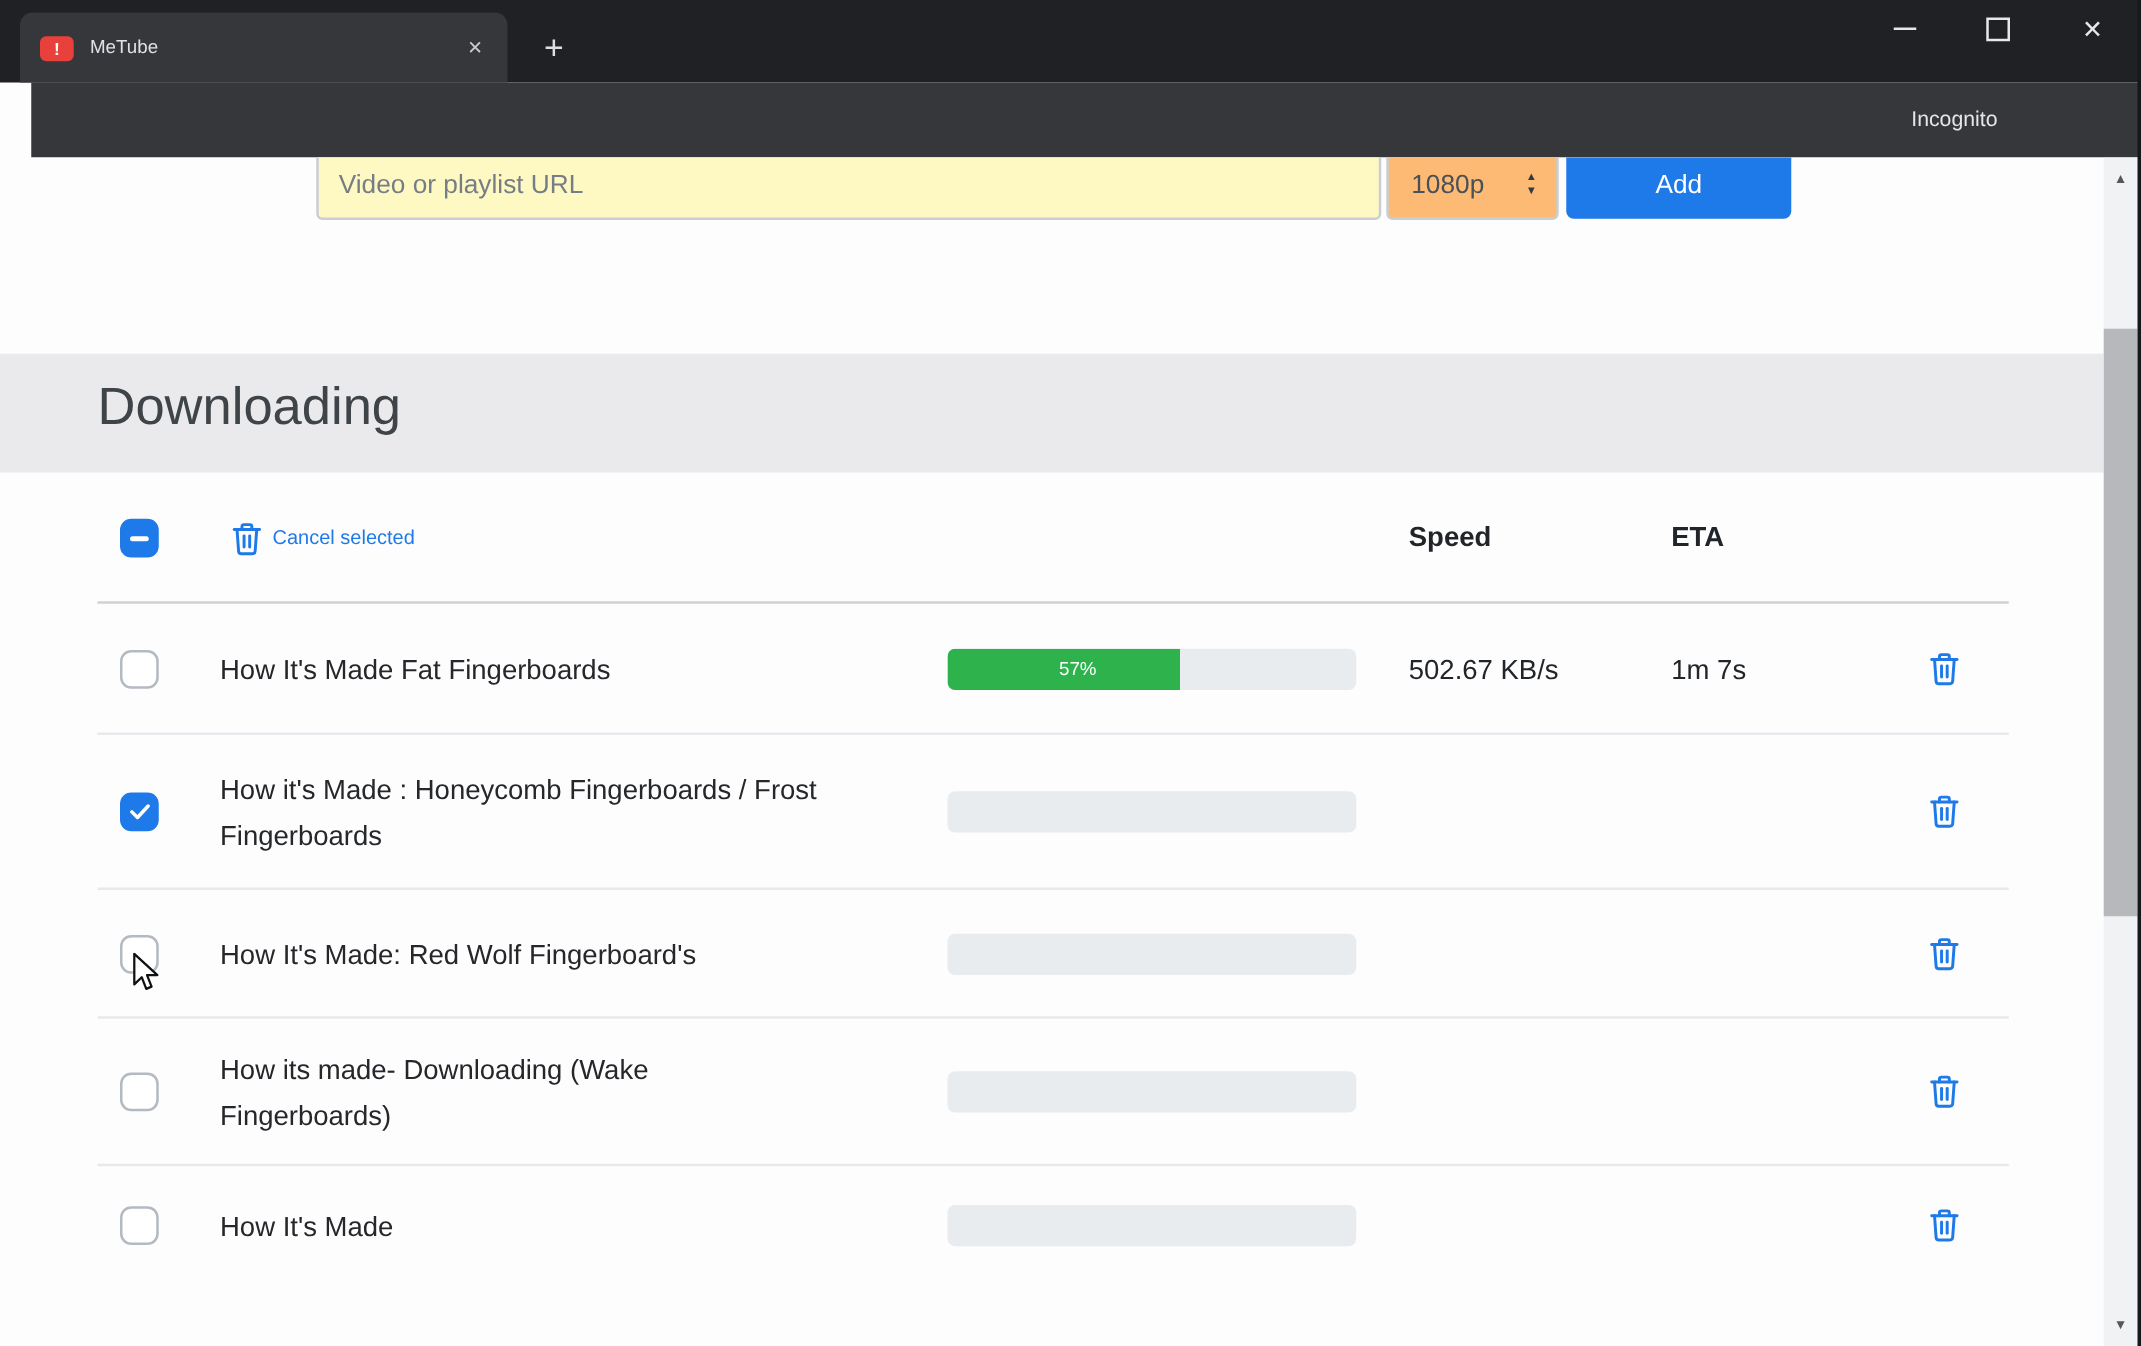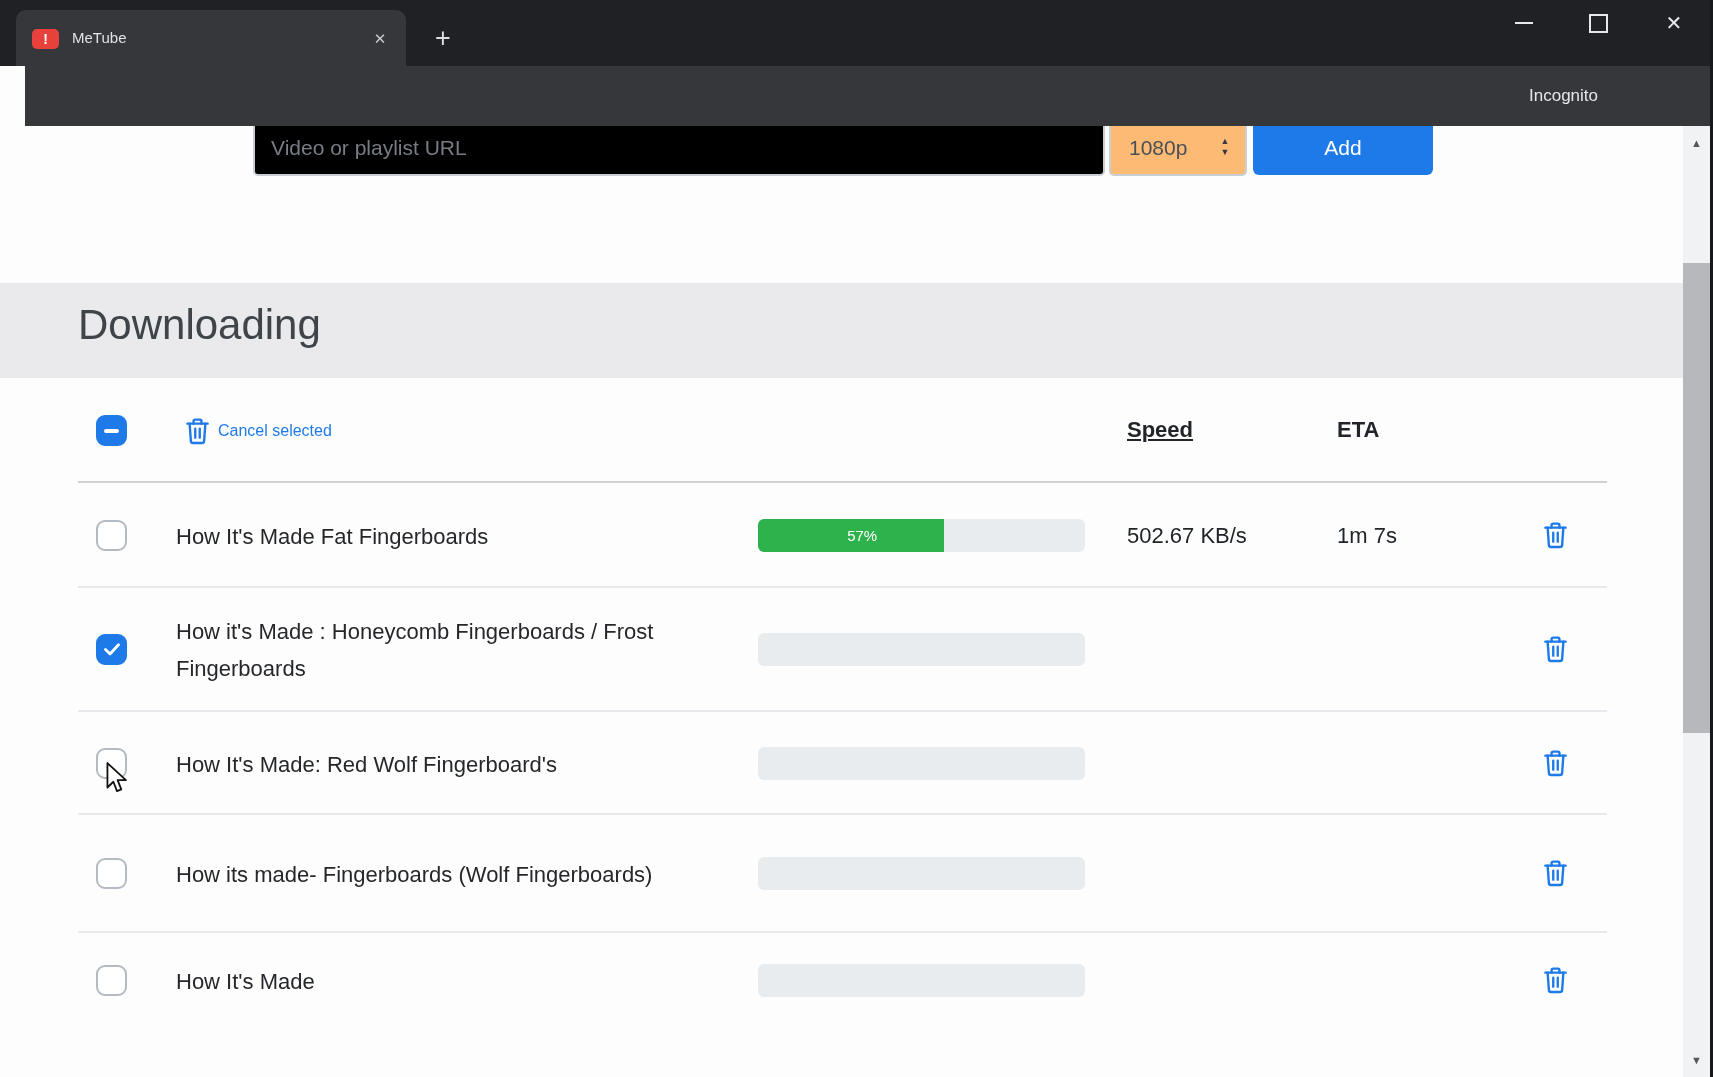--- a/index.html
+++ b/index.html
@@ -34,21 +34,21 @@
   .urltext .dim{color:#8b9097;}
   .lines-icon{left:1390px;top:88px;width:24px;height:20px;}
   .lines-icon i{display:block;height:3px;background:#dfe2e6;border-radius:2px;margin-bottom:4px;}
   .star{left:1440px;top:80px;width:32px;height:32px;line-height:32px;text-align:center;font-size:24px;color:#dfe2e6;}
   .incog-label{left:1504px;top:0;height:60px;line-height:60px;font-size:17px;color:#e4e6e9;}
   .avatar{left:1611px;top:79px;width:36px;height:36px;border-radius:50%;background:#e8eaed;}
   .dots{left:1670px;top:80px;width:28px;height:32px;line-height:32px;text-align:center;font-size:20px;font-weight:bold;color:#dfe2e6;}
 
   
   .page{left:0;top:126px;width:1713px;height:951px;background:#fdfdfe;overflow:hidden;}
-  .url-input{left:253px;top:-6px;width:852px;height:56px;background:#000000;border:2px solid #c9ced4;
+  .url-input{left:253px;top:-6px;width:852px;height:56px;background:#fef9c3;border:2px solid #c9ced4;
     border-radius:5px;box-sizing:border-box;font-size:21px;color:#767d85;padding:0 16px;outline:none;
     font-family:"Liberation Sans","DejaVu Sans",sans-serif;}
   .url-input::placeholder{color:#767d85;opacity:1;}
   .quality{left:1109px;top:-6px;width:138px;height:56px;background:#fdba74;border:2px solid #c9ced4;
     border-radius:5px;box-sizing:border-box;}
   .quality .val{left:18px;top:0;height:52px;line-height:52px;font-size:21px;color:#495057;}
   .quality .arrows{right:14px;top:14px;width:12px;color:#343a40;font-size:9px;line-height:11px;text-align:center;}
   .add-btn{left:1253px;top:-6px;width:180px;height:55px;background:#1e7ae8;border:none;border-radius:6px;
     color:#fff;font-size:21px;text-align:center;line-height:55px;font-family:inherit;padding:0;}
 
@@ -60,21 +60,21 @@
   .checkbox{width:31px;height:31px;box-sizing:border-box;border:2px solid #b3bac1;border-radius:9px;background:#fff;}
   .checkbox.filled{background:#1e7ae8;border-color:#1e7ae8;}
   .checkbox .glyph{display:none;}
   .checkbox.filled .glyph{display:flex;width:100%;height:100%;align-items:center;justify-content:center;}
   .minusbar{width:15px;height:4px;background:#fff;border-radius:2px;}
   .sel-check{left:96px;top:37px;}
   .trash{width:27px;height:31px;}
   .sel-trash{left:184px;top:38px;}
   .cancel-link{left:218px;top:0;height:105px;line-height:105px;font-size:16px;color:#1e7ae8;}
   .col-head{top:0;height:103px;line-height:103px;font-size:22px;font-weight:bold;color:#212529;}
-  .ch-speed{left:1127px;text-decoration:underline;} .ch-eta{left:1337px;}
+  .ch-speed{left:1127px;} .ch-eta{left:1337px;}
 
   .rows{left:0;top:357px;width:1713px;}
   .drow{position:relative;width:1713px;}
   .drow .rdivider{position:absolute;left:78px;bottom:0;width:1529px;height:2px;background:#e7e9ec;}
   .drow .cbwrap{position:absolute;left:96px;top:50%;margin-top:-16px;}
   .drow .rtitle{position:absolute;left:176px;top:50%;transform:translateY(-50%);
     width:480px;font-size:22px;line-height:37px;color:#25272a;}
   .drow .ptrack{position:absolute;left:758px;top:50%;margin-top:-17px;width:327px;height:33px;
     background:#e9ecef;border-radius:6px;overflow:hidden;}
   .drow .pfill{position:absolute;left:0;top:0;height:33px;background:#2db24c;
@@ -246,21 +246,21 @@
         <path d="M10 10.5v8"></path>
             <path d="M14 10.5v8"></path>
       </g>
     </svg>
     <div class="rdivider"></div>
   </div>
       <div class="drow" style="height: 118px;">
     <div class="cbwrap checkbox">
       
     </div>
-    <div class="rtitle">How its made- Fingerboards (Wolf Fingerboards)</div>
+    <div class="rtitle">How its made- Downloading (Wake Fingerboards)</div>
     <div class="ptrack">
       
     </div>
     <div class="rspeed"></div>
     <div class="reta"></div>
     <svg class="rtrash trash" viewBox="0 0 24 26">
       <g fill="none" stroke="#1e7ae8" stroke-width="2.1" stroke-linecap="round" stroke-linejoin="round">
         <path d="M3 6h18"></path>
             <path d="M8.5 6V3.8A1.3 1.3 0 0 1 9.8 2.5h4.4a1.3 1.3 0 0 1 1.3 1.3V6"></path>
         <path d="M5 6l1.1 15.3a2 2 0 0 0 2 1.9h7.8a2 2 0 0 0 2-1.9L19 6"></path>

